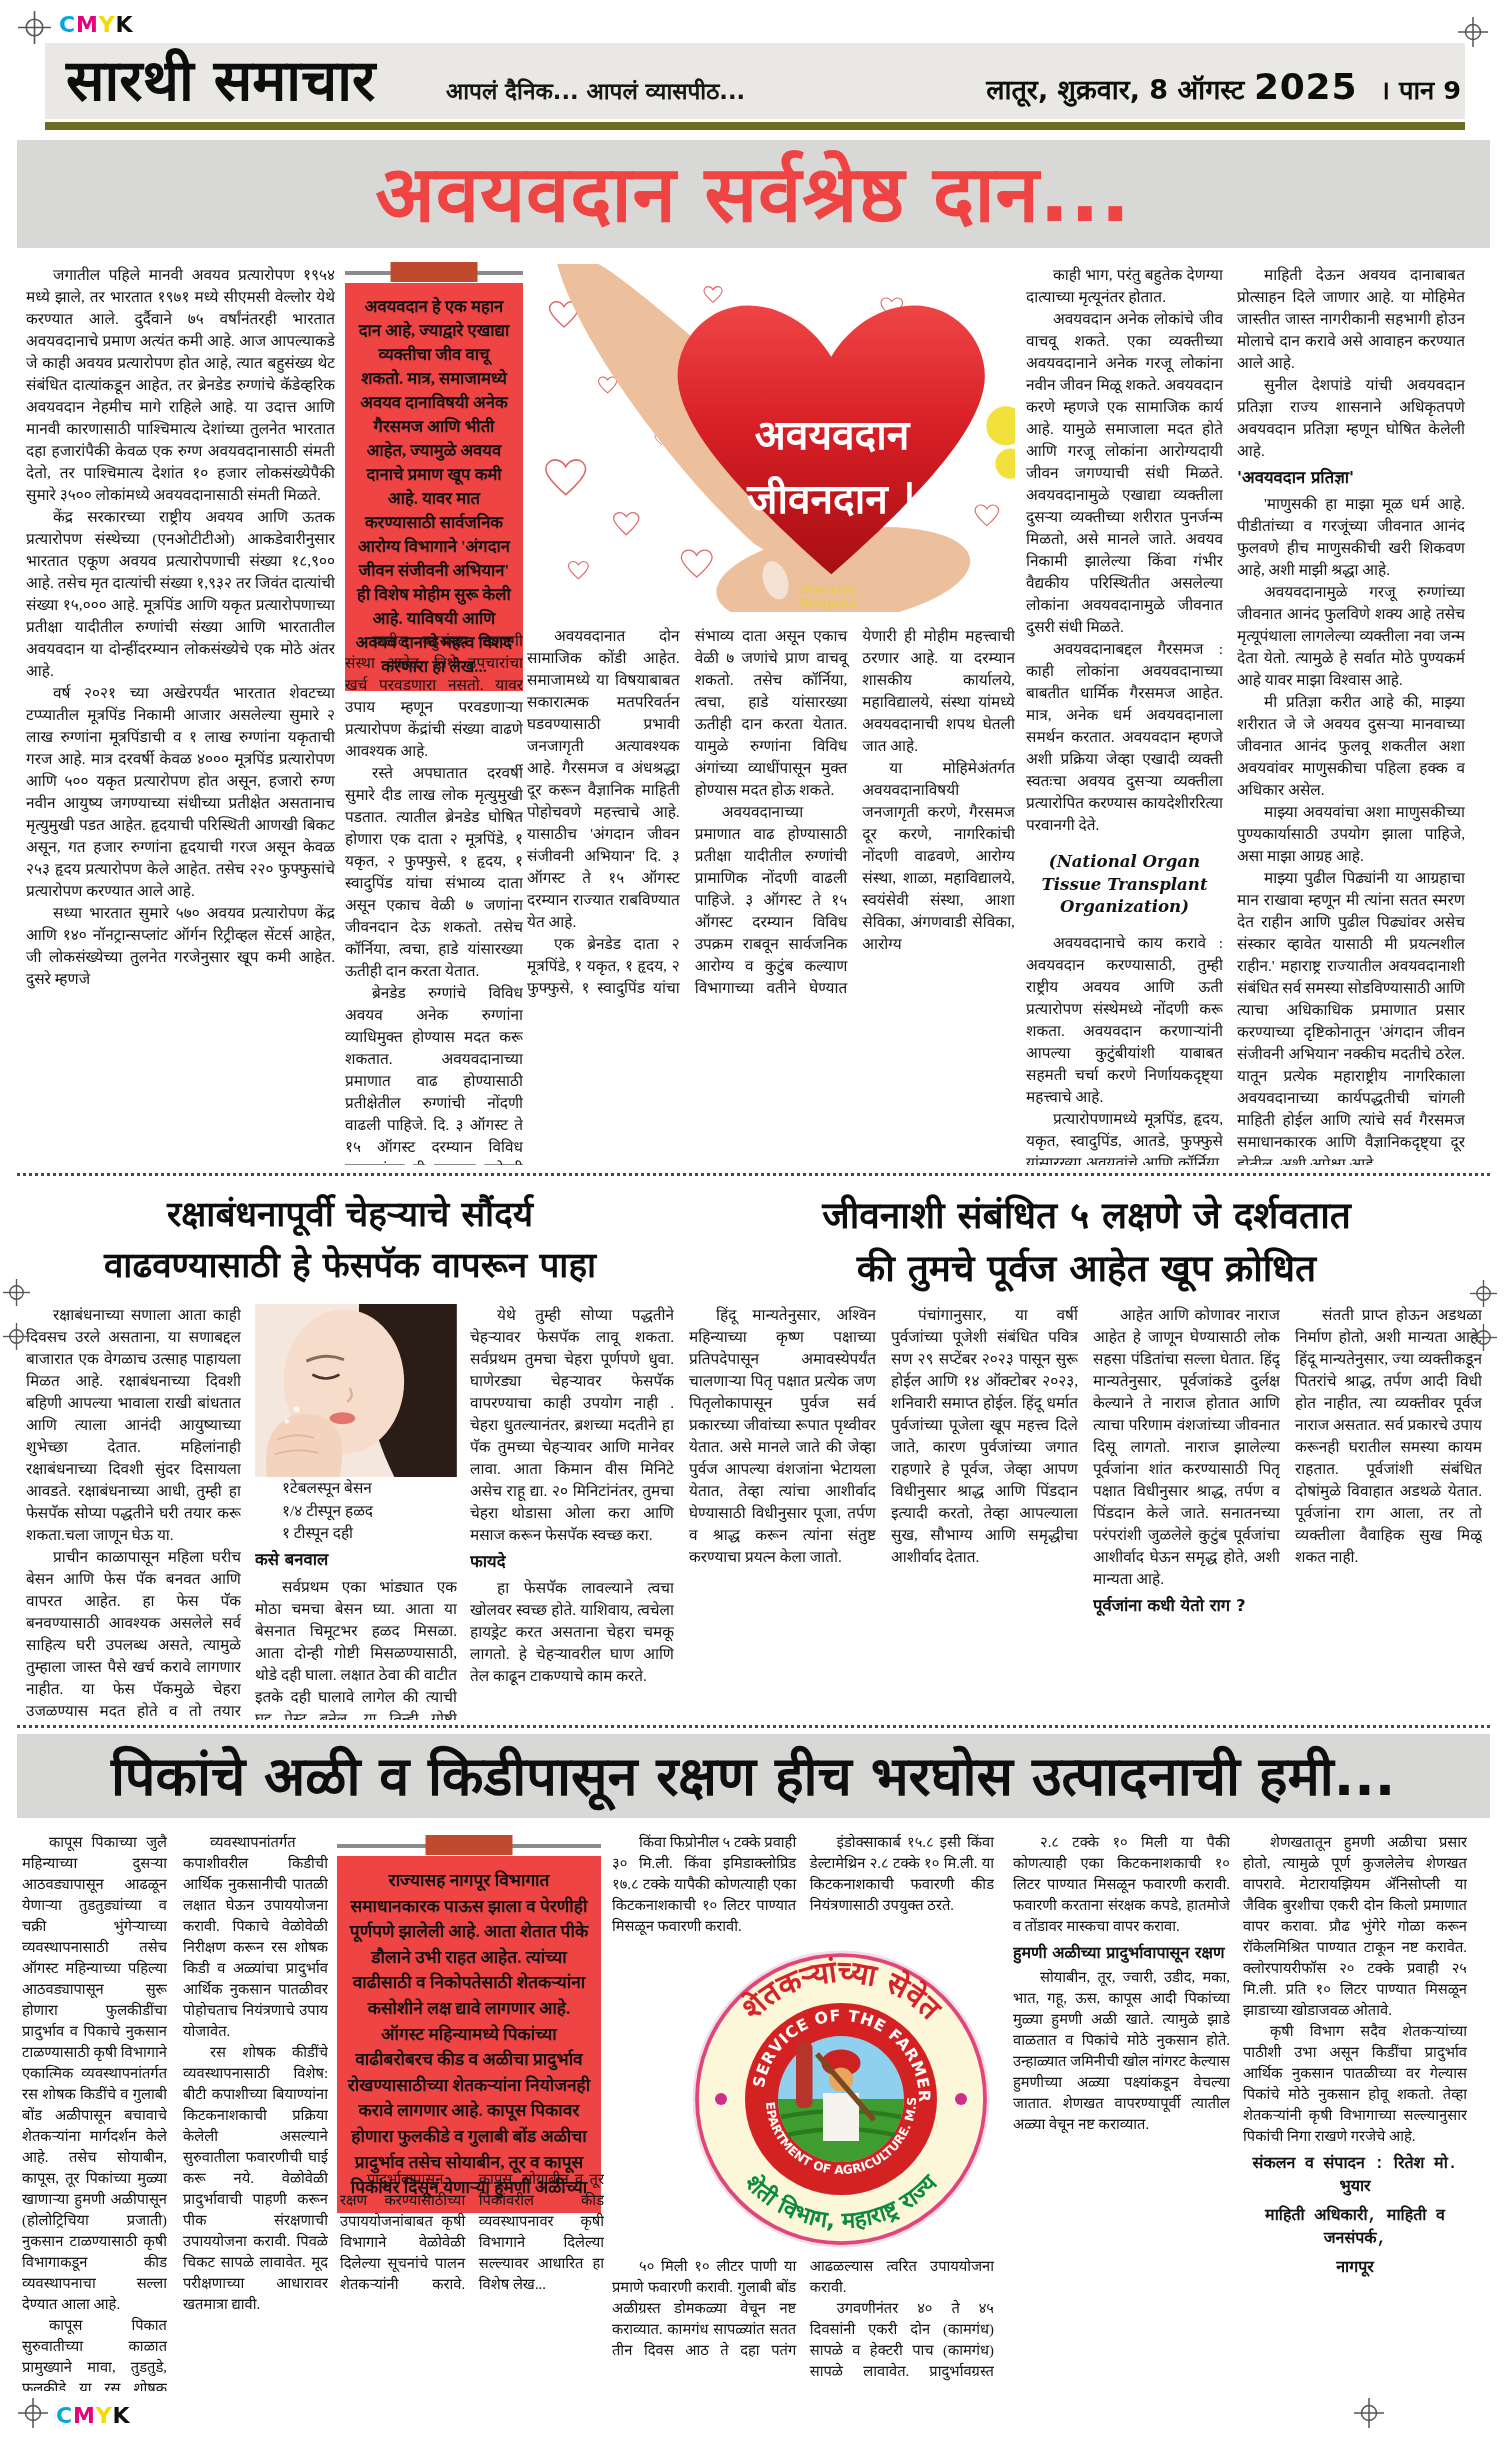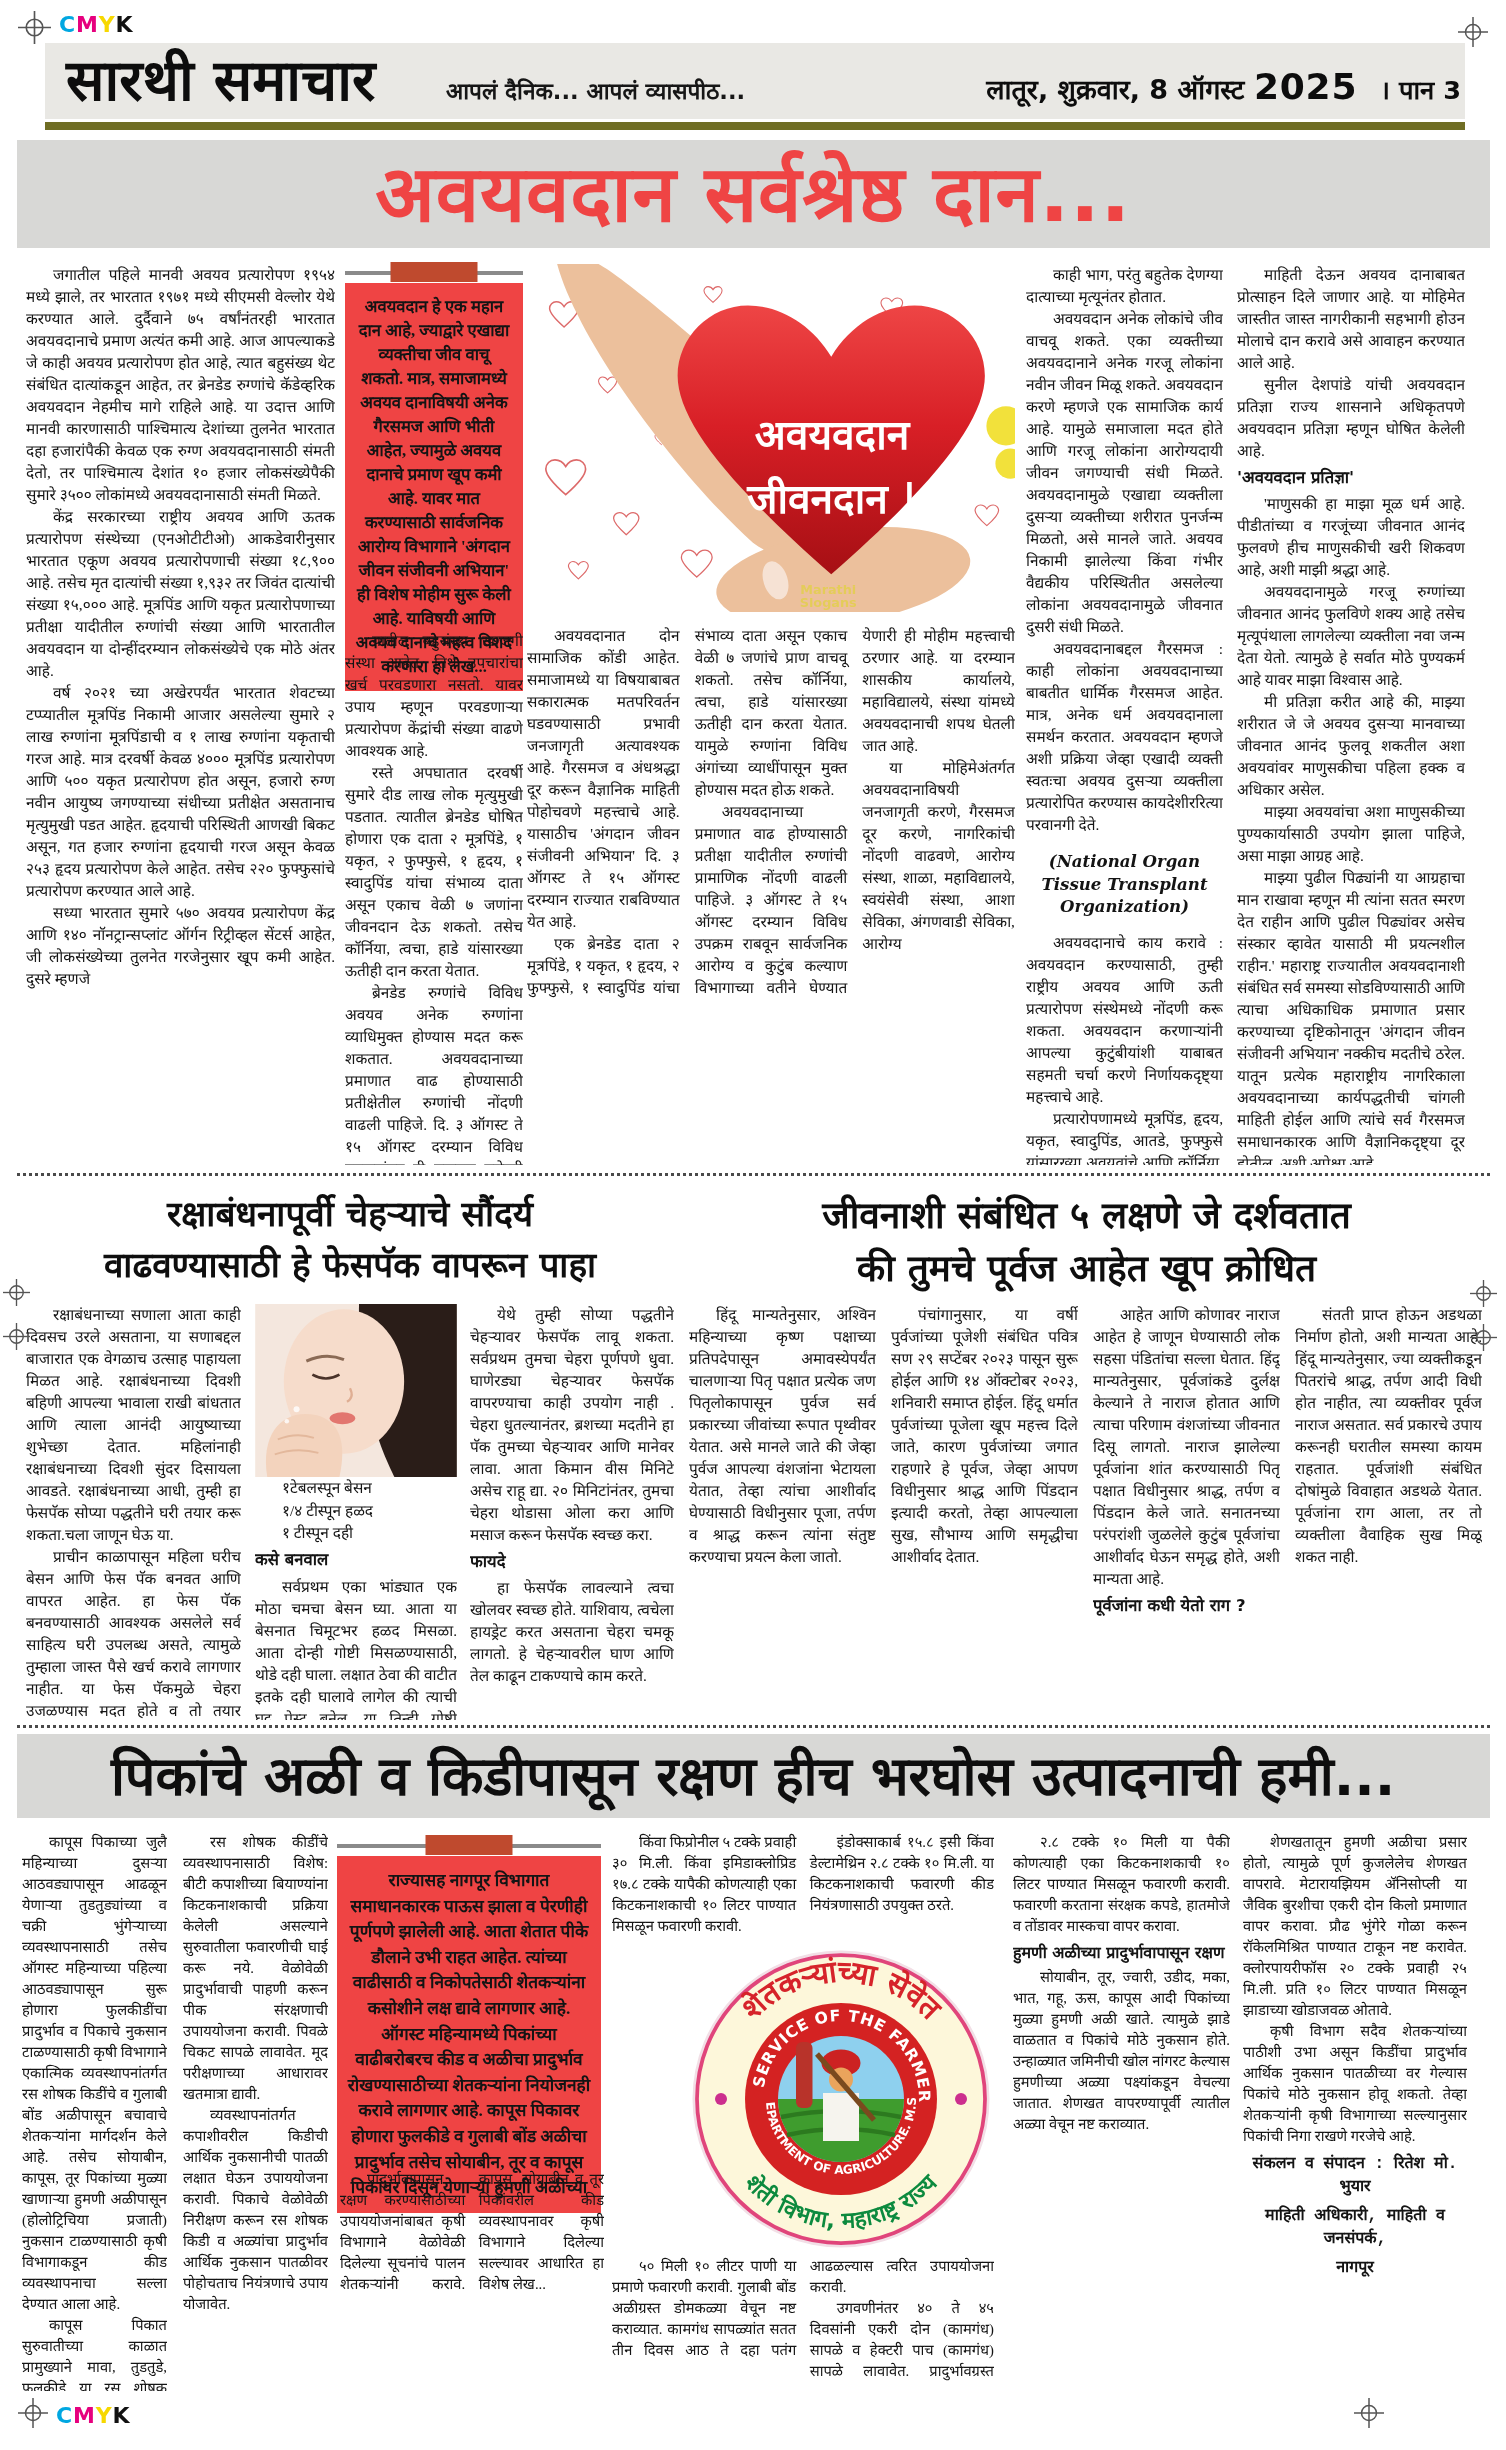--- a/index.html
+++ b/index.html
@@ -55,21 +55,21 @@
     <line x1="20" y1="0" x2="20" y2="40" stroke="#555" stroke-width="2"></line>
     <line x1="0" y1="20" x2="40" y2="20" stroke="#555" stroke-width="2"></line>
   </svg>
 
   <div class="mast-band"></div>
   <div class="mast-title">सारथी समाचार</div>
   <div class="mast-tag">आपलं दैनिक... आपलं व्यासपीठ...</div>
   <div class="mast-date">
     <span>लातूर, शुक्रवार, 8 ऑगस्ट</span>
     <span class="yr">2025</span>
-    <span class="pg">। पान 3</span>
+    <span class="pg">। पान 9</span>
   </div>
   <div class="olive-rule"></div>
 
   <div class="lead-band"></div>
   <div class="lead-headline">अवयवदान सर्वश्रेष्ठ दान...</div>
 
   <div class="col" style="left:26px;top:264px;width:309px;height:901px">
       <p>जगातील पहिले मानवी अवयव प्रत्यारोपण १९५४ मध्ये झाले, तर भारतात १९७१ मध्ये सीएमसी वेल्लोर येथे करण्यात आले. दुर्दैवाने ७५ वर्षांनंतरही भारतात अवयवदानाचे प्रमाण अत्यंत कमी आहे. आज आपल्याकडे जे काही अवयव प्रत्यारोपण होत आहे, त्यात बहुसंख्य थेट संबंधित दात्यांकडून आहेत, तर ब्रेनडेड रुग्णांचे कॅडेव्हरिक अवयवदान नेहमीच मागे राहिले आहे. या उदात्त आणि मानवी कारणासाठी पाश्चिमात्य देशांच्या तुलनेत भारतात दहा हजारांपैकी केवळ एक रुग्ण अवयवदानासाठी संमती देतो, तर पाश्चिमात्य देशांत १० हजार लोकसंख्येपैकी सुमारे ३५०० लोकांमध्ये अवयवदानासाठी संमती मिळते.</p>
       <p>केंद्र सरकारच्या राष्ट्रीय अवयव आणि ऊतक प्रत्यारोपण संस्थेच्या (एनओटीटीओ) आकडेवारीनुसार भारतात एकूण अवयव प्रत्यारोपणाची संख्या १८,९०० आहे. तसेच मृत दात्यांची संख्या १,९३२ तर जिवंत दात्यांची संख्या १५,००० आहे. मूत्रपिंड आणि यकृत प्रत्यारोपणाच्या प्रतीक्षा यादीतील रुग्णांची संख्या आणि भारतातील अवयवदान या दोन्हींदरम्यान लोकसंख्येचे एक मोठे अंतर आहे.</p>
       <p>वर्ष २०२१ च्या अखेरपर्यंत भारतात शेवटच्या टप्प्यातील मूत्रपिंड निकामी आजार असलेल्या सुमारे २ लाख रुग्णांना मूत्रपिंडाची व १ लाख रुग्णांना यकृताची गरज आहे. मात्र दरवर्षी केवळ ४००० मूत्रपिंड प्रत्यारोपण आणि ५०० यकृत प्रत्यारोपण होत असून, हजारो रुग्ण नवीन आयुष्य जगण्याच्या संधीच्या प्रतीक्षेत असतानाच मृत्युमुखी पडत आहेत. हृदयाची परिस्थिती आणखी बिकट असून, गत हजार रुग्णांना हृदयाची गरज असून केवळ २५३ हृदय प्रत्यारोपण केले आहेत. तसेच २२० फुफ्फुसांचे प्रत्यारोपण करण्यात आले आहे.</p>
@@ -254,22 +254,22 @@
   <div class="dotted-rule" style="top:1725px"></div>
 
   <div class="crops-band"></div>
   <div class="sec-headline" style="left:16.6px;top:1744px;width:1473px;font-size:54px;line-height:65px">पिकांचे अळी व किडीपासून रक्षण हीच भरघोस उत्पादनाची हमी...</div>
 
   <div class="col" style="left:22px;top:1832px;width:145px;height:559px;font-size:14.7px;line-height:21px">
       <p>कापूस पिकाच्या जुलै महिन्याच्या दुसऱ्या आठवड्यापासून आढळून येणाऱ्या तुडतुड्यांच्या व चक्री भुंगेऱ्याच्या व्यवस्थापनासाठी तसेच ऑगस्ट महिन्याच्या पहिल्या आठवड्यापासून सुरू होणारा फुलकीडींचा प्रादुर्भाव व पिकाचे नुकसान टाळण्यासाठी कृषी विभागाने एकात्मिक व्यवस्थापनांतर्गत रस शोषक किडींचे व गुलाबी बोंड अळीपासून बचावाचे शेतकऱ्यांना मार्गदर्शन केले आहे. तसेच सोयाबीन, कापूस, तूर पिकांच्या मुळ्या खाणाऱ्या हुमणी अळीपासून (होलोट्रिचिया प्रजाती) नुकसान टाळण्यासाठी कृषी विभागाकडून कीड व्यवस्थापनाचा सल्ला देण्यात आला आहे.</p>
       <p>कापूस पिकात सुरुवातीच्या काळात प्रामुख्याने मावा, तुडतुडे, फुलकीडे या रस शोषक किडींचा प्रादुर्भाव होतो. गुलाबी बोंड अळीचा प्रादुर्भाव डोमकळ्यांच्या स्वरूपात दिसून येतो. यास प्रतिबंध म्हणून एकात्मिक</p>
     </div>
   <div class="col" style="left:183px;top:1832px;width:145px;height:559px;font-size:14.7px;line-height:21px">
+      <p>व्यवस्थापनांतर्गत कपाशीवरील किडीची आर्थिक नुकसानीची पातळी लक्षात घेऊन उपाययोजना करावी. पिकाचे वेळोवेळी निरीक्षण करून रस शोषक किडी व अळ्यांचा प्रादुर्भाव आर्थिक नुकसान पातळीवर पोहोचताच नियंत्रणाचे उपाय योजावेत.</p>
       <p>रस शोषक कीडींचे व्यवस्थापनासाठी विशेष: बीटी कपाशीच्या बियाण्यांना किटकनाशकाची प्रक्रिया केलेली असल्याने सुरुवातीला फवारणीची घाई करू नये. वेळोवेळी प्रादुर्भावाची पाहणी करून पीक संरक्षणाची उपाययोजना करावी. पिवळे चिकट सापळे लावावेत. मूद परीक्षणाच्या आधारावर खतमात्रा द्यावी.</p>
-      <p>व्यवस्थापनांतर्गत कपाशीवरील किडीची आर्थिक नुकसानीची पातळी लक्षात घेऊन उपाययोजना करावी. पिकाचे वेळोवेळी निरीक्षण करून रस शोषक किडी व अळ्यांचा प्रादुर्भाव आर्थिक नुकसान पातळीवर पोहोचताच नियंत्रणाचे उपाय योजावेत.</p>
     </div>
 
   <div class="introwrap" style="left:337px;top:1835px;width:264px">
     <div class="intro-deco">
       <div class="line"></div>
       <div class="tab"></div>
     </div>
     <div class="intro-box" style="font-size:17.3px;line-height:25.6px">राज्यासह नागपूर विभागात समाधानकारक पाऊस झाला व पेरणीही पूर्णपणे झालेली आहे. आता शेतात पीके डौलाने उभी राहत आहेत. त्यांच्या वाढीसाठी व निकोपतेसाठी शेतकऱ्यांना कसोशीने लक्ष द्यावे लागणार आहे. ऑगस्ट महिन्यामध्ये पिकांच्या वाढीबरोबरच कीड व अळीचा प्रादुर्भाव रोखण्यासाठीच्या शेतकऱ्यांना नियोजनही करावे लागणार आहे. कापूस पिकावर होणारा फुलकीडे व गुलाबी बोंड अळीचा प्रादुर्भाव तसेच सोयाबीन, तूर व कापूस पिकांवर दिसून येणाऱ्या हुमणी अळीच्या</div>
   </div>
   <div class="col" style="left:340px;top:2169px;width:264px;height:220px;column-count:2;column-gap:13.6px;font-size:14.7px;line-height:21px">

